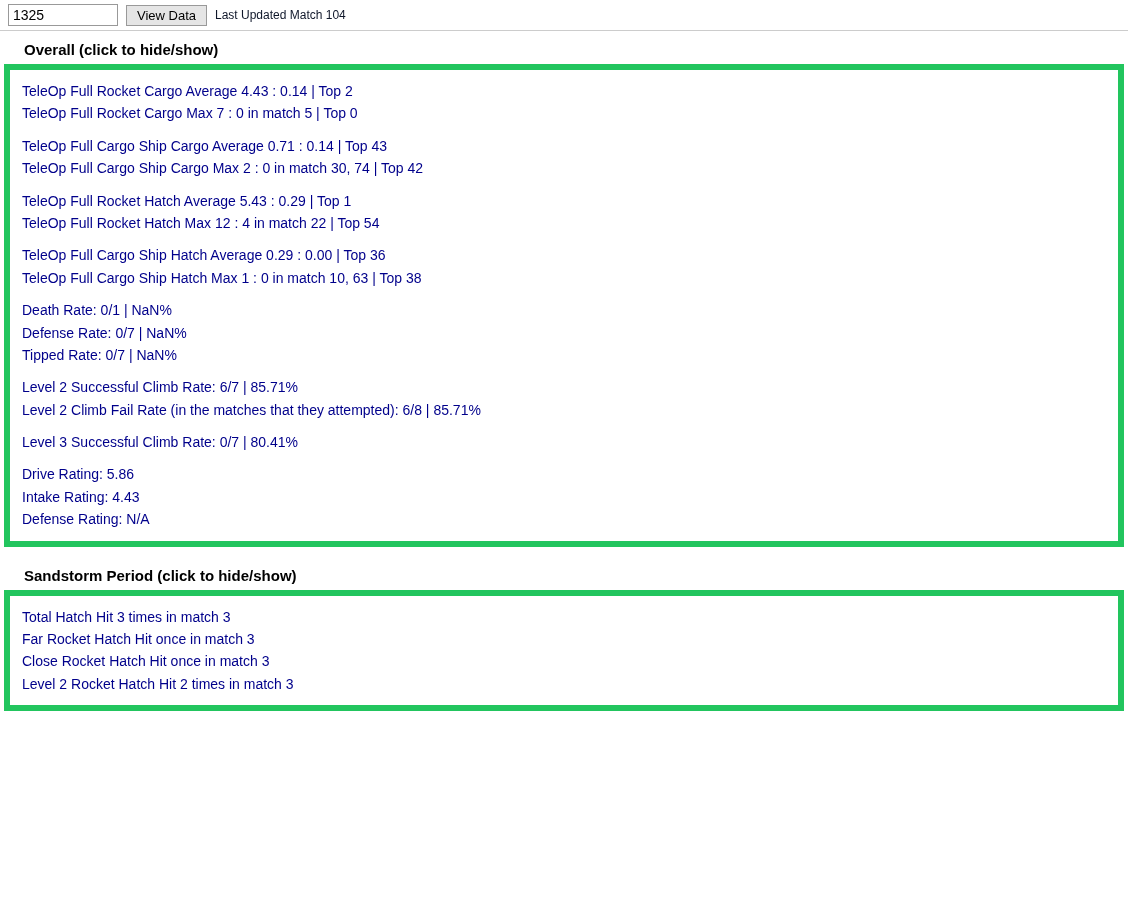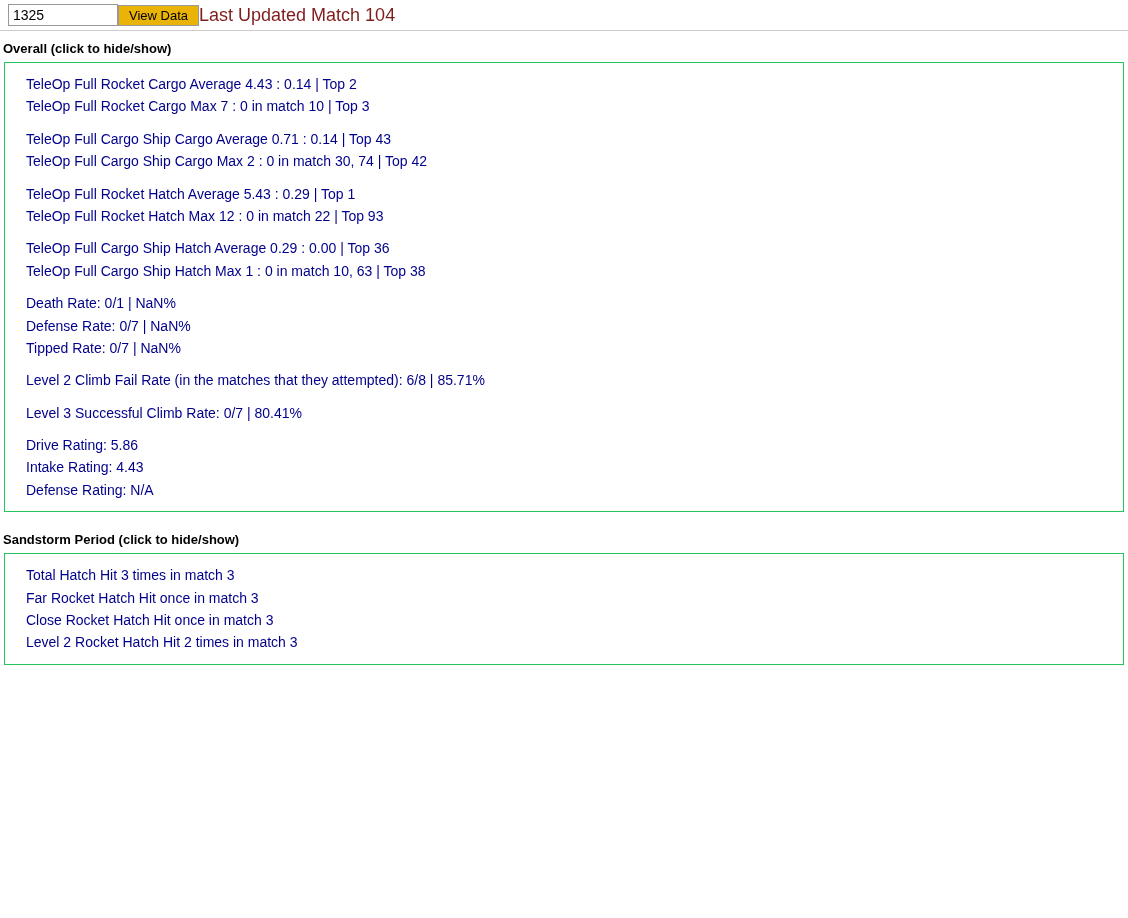--- a/index.html
+++ b/index.html
@@ -11,49 +11,50 @@
       font-family: Arial, sans-serif;
       font-size: 14px;
       background: #fff;
       color: #000;
       width: 1128px;
     }
     .header-bar {
       display: flex;
       align-items: center;
       padding: 4px 8px;
+      gap: 8px;
       border-bottom: 1px solid #ccc;
     }
     .team-input {
       width: 110px;
       padding: 2px 4px;
       font-size: 14px;
       border: 1px solid #999;
     }
     .view-data-btn {
       padding: 2px 10px;
       font-size: 13px;
       cursor: pointer;
-      background: #eab308;
+      background: #e5e5e5;
       border: 1px solid #999;
     }
     .last-updated {
-      font-size: 18px;
-      color: #7f1d1d;
+      font-size: 12px;
+      color: #0f172a;
     }
     .section-header {
       font-weight: bold;
-      font-size: 13px;
-      padding: 10px 8px 6px 3px;
+      font-size: 15px;
+      padding: 10px 8px 6px 24px;
       cursor: pointer;
     }
     .section-content {
-      border: 1px solid #22c55e;
+      border: 6px solid #22c55e;
       margin: 0 4px 10px 4px;
-      padding: 10px 21px;
+      padding: 10px 12px;
       line-height: 1.6;
     }
     .stat-line {
       color: #000;
       font-size: 14px;
     }
     .stat-line.blue {
       color: #00008b;
     }
     .stat-group {
@@ -70,40 +71,41 @@
   <input type="text" class="team-input" value="1325" style="">
   <button class="view-data-btn">View Data</button>
   <span class="last-updated">Last Updated Match 104</span>
 </div>
 
 <div class="section-header">Overall (click to hide/show)</div>
 
 <div class="section-content" id="overall-content">
 <div class="stat-group">
       <div class="stat-line blue">TeleOp Full Rocket Cargo Average 4.43 : 0.14 | Top 2</div>
-      <div class="stat-line blue">TeleOp Full Rocket Cargo Max 7 : 0 in match 10 | Top 3</div>
+      <div class="stat-line blue">TeleOp Full Rocket Cargo Max 7 : 0 in match 5 | Top 0</div>
     </div>
     <div class="stat-group">
       <div class="stat-line blue">TeleOp Full Cargo Ship Cargo Average 0.71 : 0.14 | Top 43</div>
       <div class="stat-line blue">TeleOp Full Cargo Ship Cargo Max 2 : 0 in match 30, 74 | Top 42</div>
     </div>
     <div class="stat-group">
       <div class="stat-line blue">TeleOp Full Rocket Hatch Average 5.43 : 0.29 | Top 1</div>
-      <div class="stat-line blue">TeleOp Full Rocket Hatch Max 12 : 0 in match 22 | Top 93</div>
+      <div class="stat-line blue">TeleOp Full Rocket Hatch Max 12 : 4 in match 22 | Top 54</div>
     </div>
     <div class="stat-group">
       <div class="stat-line blue">TeleOp Full Cargo Ship Hatch Average 0.29 : 0.00 | Top 36</div>
       <div class="stat-line blue">TeleOp Full Cargo Ship Hatch Max 1 : 0 in match 10, 63 | Top 38</div>
     </div>
     <div class="stat-group">
       <div class="stat-line blue">Death Rate: 0/1 | NaN%</div>
       <div class="stat-line blue">Defense Rate: 0/7 | NaN%</div>
       <div class="stat-line blue">Tipped Rate: 0/7 | NaN%</div>
     </div>
     <div class="stat-group">
+      <div class="stat-line blue">Level 2 Successful Climb Rate: 6/7 | 85.71%</div>
       <div class="stat-line blue">Level 2 Climb Fail Rate (in the matches that they attempted): 6/8 | 85.71%</div>
     </div>
     <div class="stat-group">
       <div class="stat-line blue">Level 3 Successful Climb Rate: 0/7 | 80.41%</div>
     </div>
     <div class="stat-group">
       <div class="stat-line blue">Drive Rating: 5.86</div>
       <div class="stat-line blue">Intake Rating: 4.43</div>
       <div class="stat-line blue">Defense Rating: N/A</div>
     </div>

